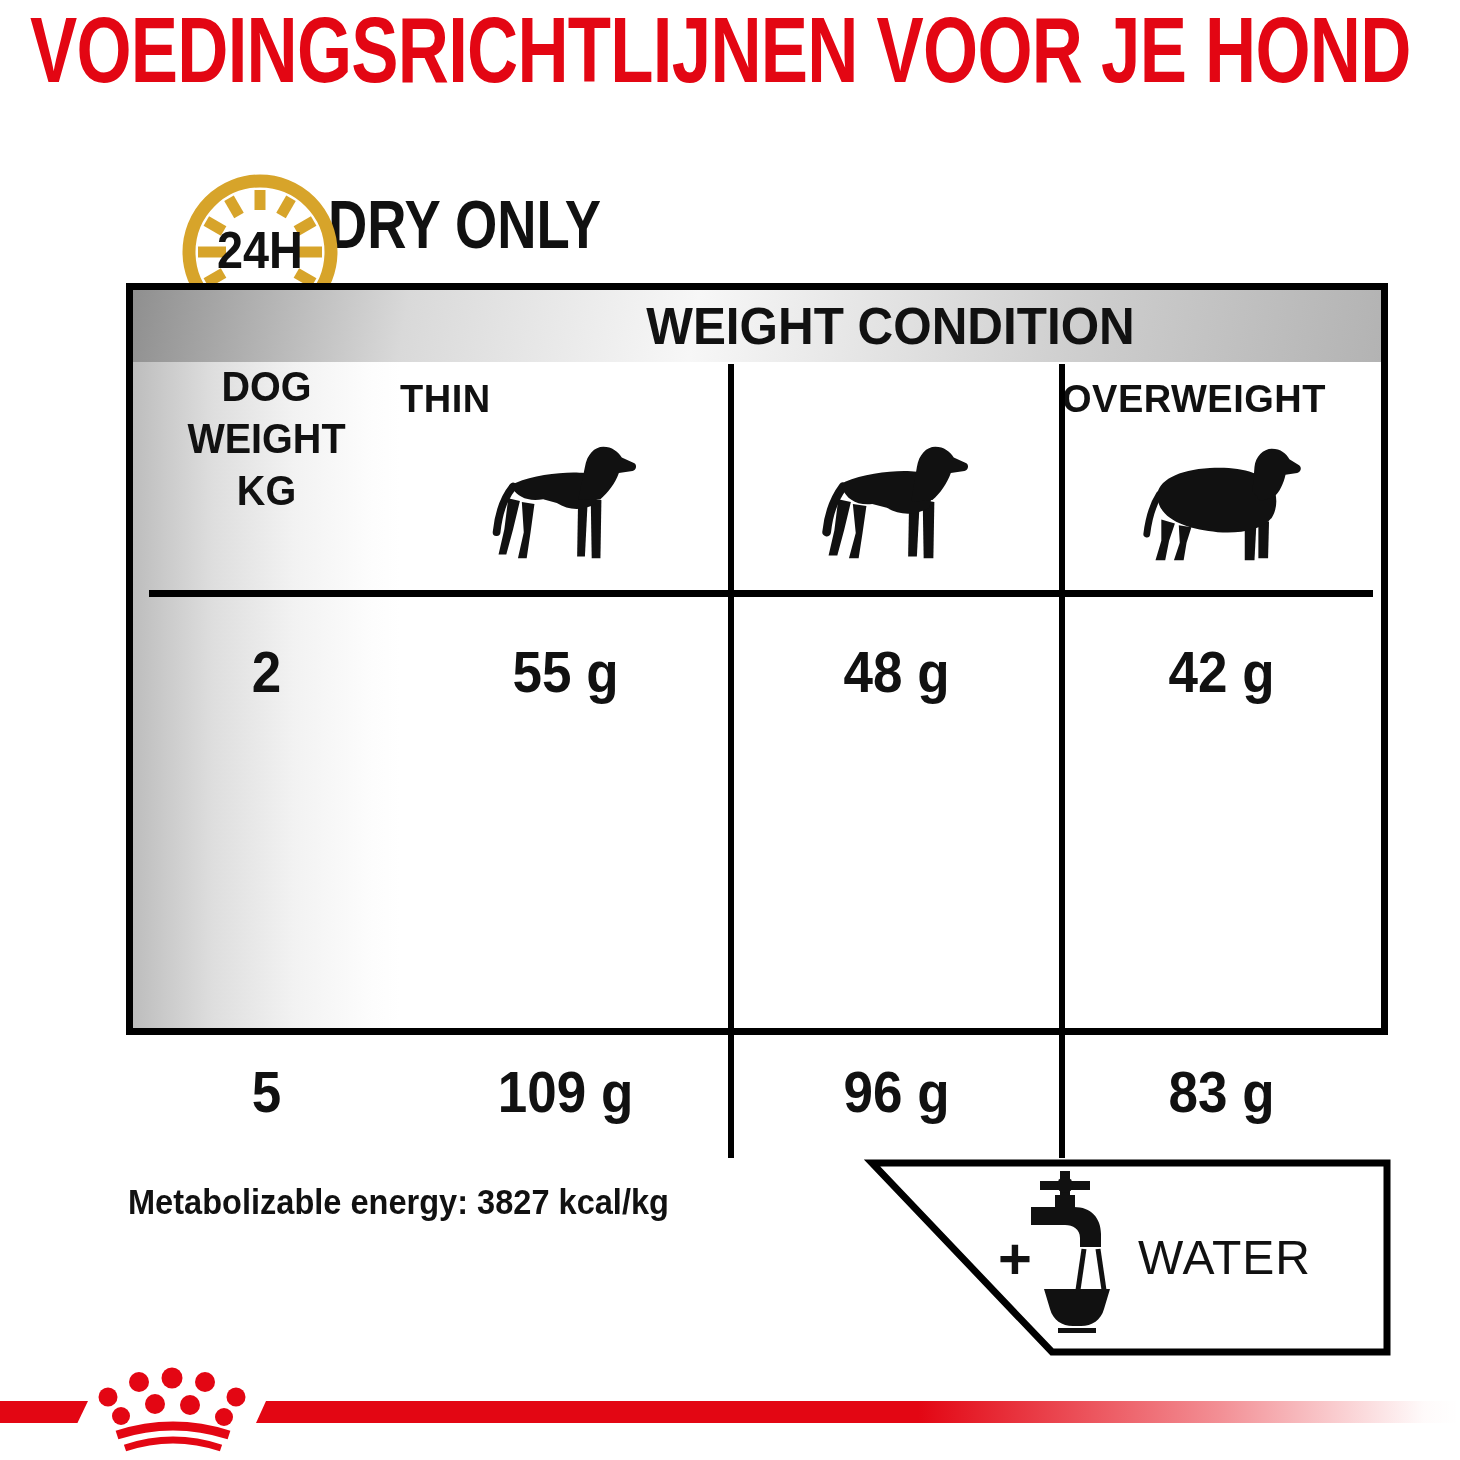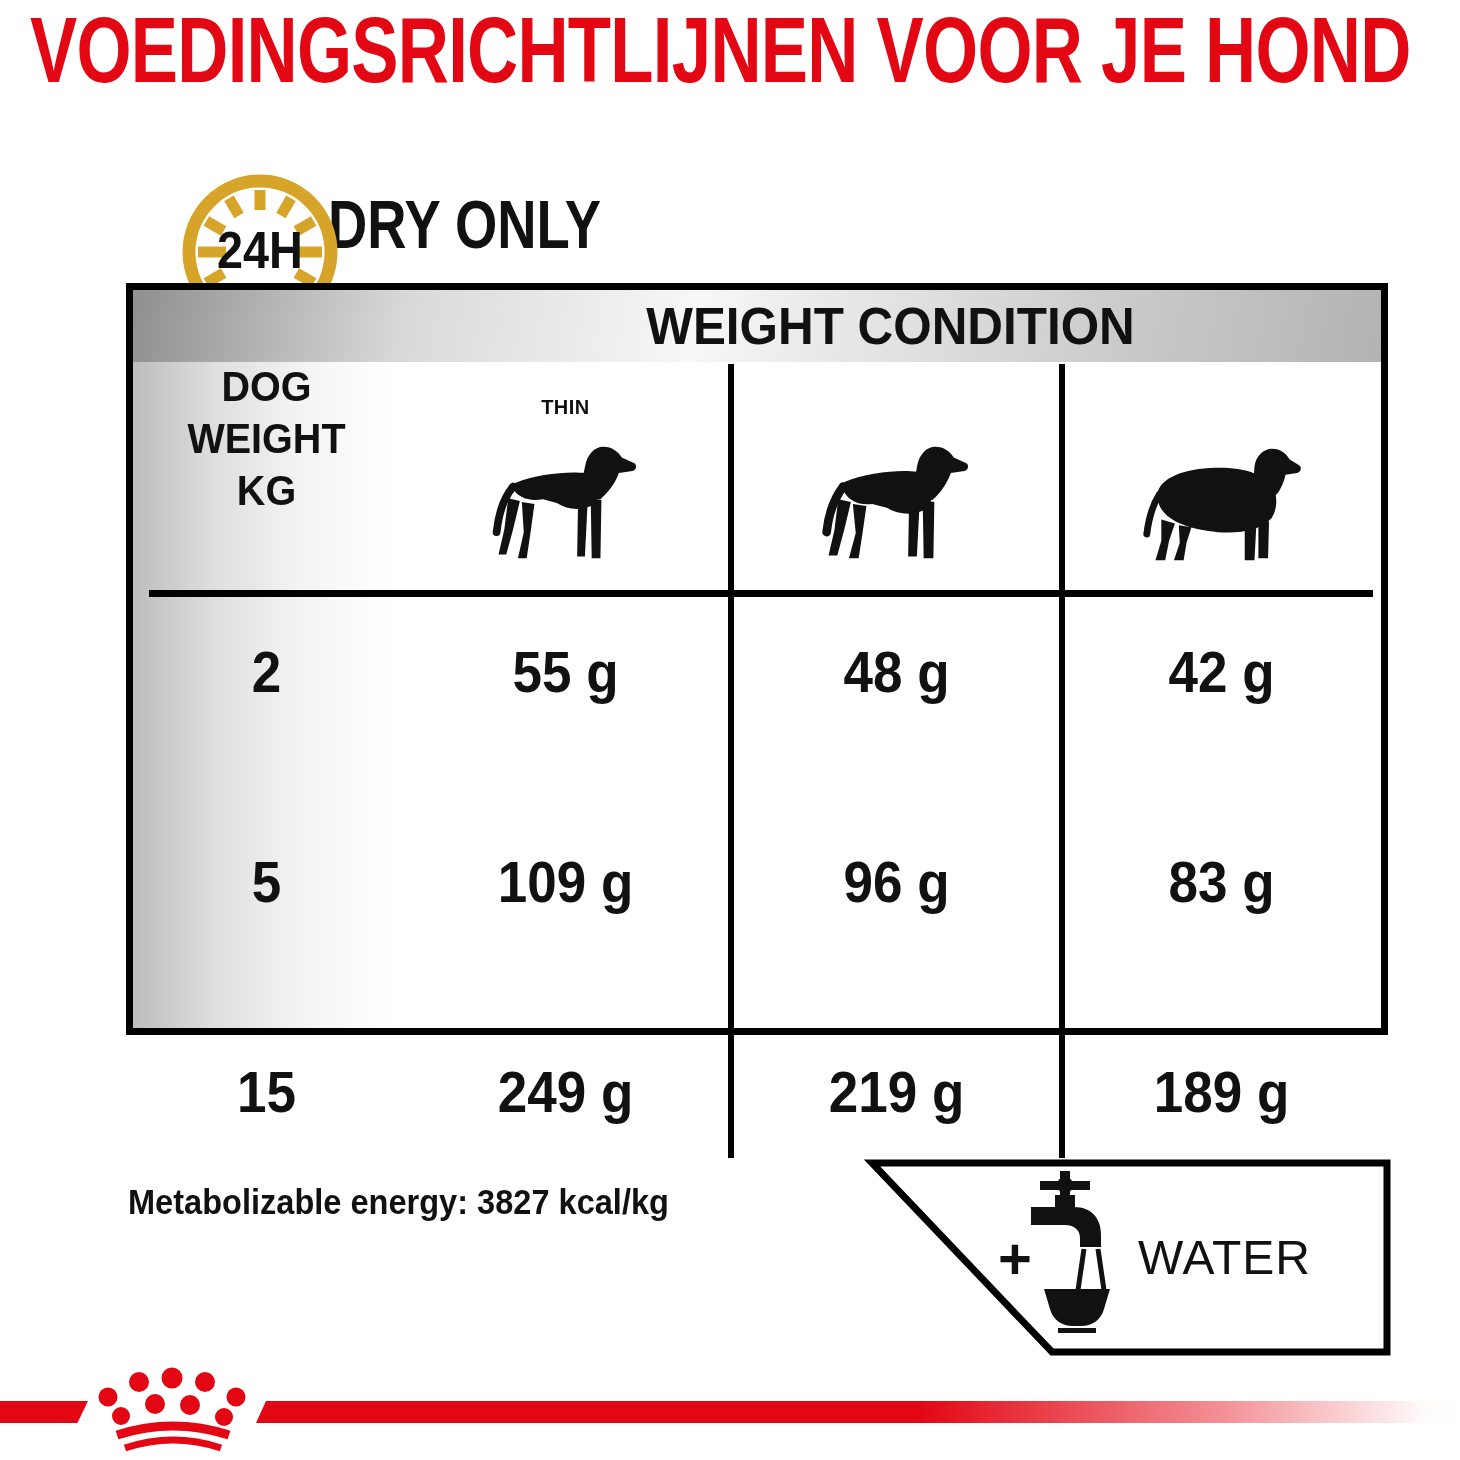--- a/index.html
+++ b/index.html
@@ -46,21 +46,21 @@
   .divider{top:74px;width:6px;height:794px;background:#000;}
   .divider.d1{left:595px;}
   .divider.d2{left:926px;}
   .hrule{left:16px;top:300px;width:1224px;height:7px;background:#000;}
   .rowheader{
     left:0;top:70px;width:267px;text-align:center;
     font-size:43px;font-weight:800;line-height:52px;
     transform:scaleX(0.92);transform-origin:center top;
   }
   .colhead{
-    top:107px;text-align:center;font-size:20px;font-weight:800;line-height:1;letter-spacing:0.5px;
+    top:90px;font-size:38px;font-weight:800;line-height:1;letter-spacing:0.5px;
   }
   .colhead.c1{left:267px;width:331px;}
   .colhead.c2{left:598px;width:331px;}
   .colhead.c3{left:929px;width:319px;}
   .dog-svg{top:148px;}
   .dog-svg.c1{left:350px;}
   .dog-svg.c2{left:681px;}
   .dog-svg.c3{left:1002px;}
   .rows-wrap{
     left:0;top:330px;width:1248px;height:525px;
@@ -128,20 +128,21 @@
   <div class="abs band"></div>
   <div class="abs band-title">WEIGHT CONDITION</div>
 
   <div class="abs rowheader">
     <div>DOG</div>
     <div>WEIGHT</div>
     <div>KG</div>
   </div>
 
   <div class="abs colhead c1">THIN</div>
+  <div class="abs colhead c3">OVERWEIGHT</div>
 
   <svg class="abs dog-svg c1" width="165" height="131" viewBox="0 0 170 135" fill="#111">
     <path d="M31,50 C21,62 16,78 14,97" stroke="#111" stroke-width="8" fill="none" stroke-linecap="round"></path>
     <polygon points="26,62 38,65 31,94 24,120 16,120 22,94"></polygon>
     <polygon points="40,66 53,68 49,97 45,124 36,124 42,97"></polygon>
     <polygon points="98,62 108,62 105,122 97,122"></polygon>
     <polygon points="111,62 122,64 121,124 112,124"></polygon>
     <path d="M34,46 C58,36 100,33 113,38 C118,40 120,46 119,52 L116,68 C100,76 88,74 76,67 L62,63 C46,66 36,60 31,53 C29,49 31,47 34,46 Z"></path>
     <path d="M98,64 L105,30 C107,17 115,9 124,9 C133,9 139,14 143,20 L156,26 C159,28 158,33 154,34 L140,36 C136,47 129,56 121,63 Z"></path>
   </svg>
@@ -175,26 +176,20 @@
       <div class="cell kg">2</div>
       <div class="cell v1">55 g</div>
       <div class="cell v2">48 g</div>
       <div class="cell v3">42 g</div>
     </div>
     <div class="trow">
       <div class="cell kg">5</div>
       <div class="cell v1">109 g</div>
       <div class="cell v2">96 g</div>
       <div class="cell v3">83 g</div>
-    </div>
-    <div class="trow">
-      <div class="cell kg">15</div>
-      <div class="cell v1">249 g</div>
-      <div class="cell v2">219 g</div>
-      <div class="cell v3">189 g</div>
     </div>
   </div>
 </div>
 
 <div class="abs footnote">Metabolizable energy: 3827 kcal/kg</div>
 
 <svg class="abs water-callout-svg" width="536" height="210" viewBox="0 0 536 210">
   <polygon points="14,11 529,11 529,200 194,200" fill="#ffffff" stroke="#000" stroke-width="7"></polygon>
 </svg>
 <div class="abs plus-sign">+</div>

